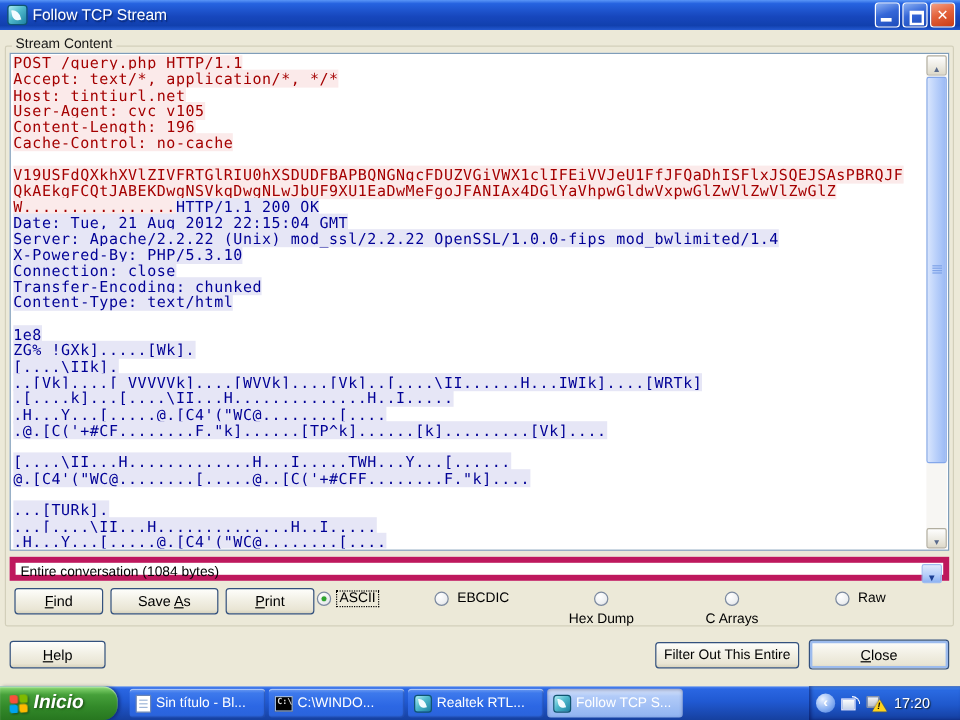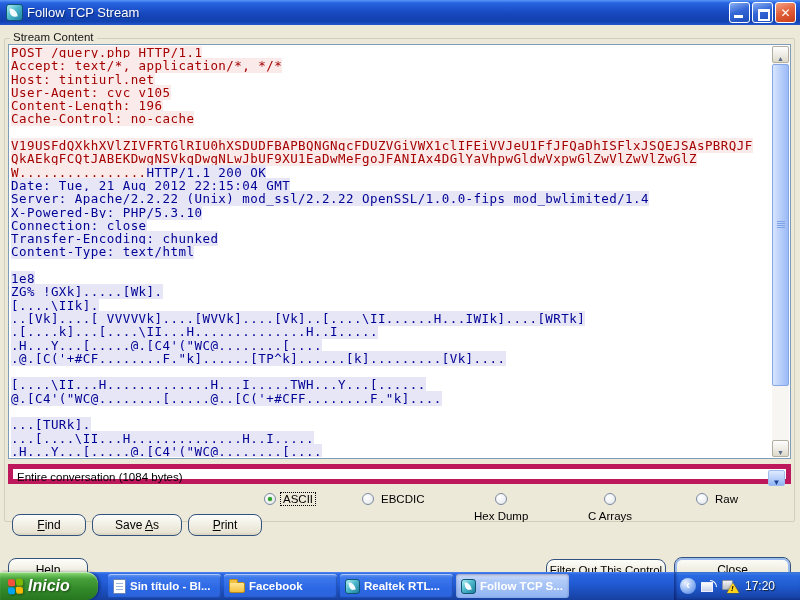--- a/index.html
+++ b/index.html
@@ -66,23 +66,23 @@
   .combo { position:absolute; left:8px; top:439px; width:783px; height:20px;
     background:#fff; border:5px solid #be185d; cursor:pointer; }
   .combo-text { position:absolute; left:4px; top:2px; font-size:11.5px; color:#000; }
   .combo-arrow { position:absolute; right:1px; top:1px; width:17px; height:16px;
     border:1px solid #9ebcf0; border-radius:2px;
     background:linear-gradient(180deg,#dfeafd 0%,#b4cdf9 60%,#8fb4f2 100%); text-align:center; }
   .combo-arrow::after { content:"▼"; font-size:8px; color:#1c3f94; line-height:15px; }
 
   
   .xpbtn { position:absolute; font-family:"Liberation Sans","DejaVu Sans",sans-serif;
-    font-size:12px; color:#000; border:1px solid #33517e; border-radius:8px;
+    font-size:12px; color:#000; border:1px solid #33517e; border-radius:3px;
     background:linear-gradient(180deg,#fefefb 0%,#f2f0e5 45%,#e9e5d4 85%,#d8d3bd 100%);
-    cursor:pointer;margin-top:24px; }
+    cursor:pointer; }
   .actionrow { position:absolute; left:0; top:464px; width:800px; height:24px; }
   .xpbtn.act { top:1px; height:22px; }
   .xpbtn.help { left:8px; top:509px; width:80px; height:23px; }
   .xpbtn.filter { left:546px; top:510px; width:120px; height:22px; font-size:11.5px; }
   .xpbtn.closebtn { left:674px; top:508px; width:117px; height:25px;
     box-shadow:inset 0 0 0 2px #9cbbed; }
 
   
   .radio { position:absolute; top:4px; display:flex; align-items:center; gap:5px; cursor:pointer; }
   .rcirc { width:12px; height:12px; border-radius:50%; border:1px solid #7c8aa0;
@@ -108,21 +108,21 @@
   .flag .b { background:#00a4ef; } .flag .y { background:#ffb900; }
 
   .tasks { position:absolute; left:108px; top:2px; height:24px; display:flex; }
   .task { width:113px; height:24px; margin-right:3px; border-radius:3px;
     background:linear-gradient(180deg,#6c9bf2 0%,#3d79ec 15%,#2c67e4 60%,#2a63da 100%);
     box-shadow:inset 0 1px 0 rgba(255,255,255,.45),inset -1px -1px 1px rgba(0,0,30,.25);
     display:flex; align-items:center; gap:4px; padding:0 5px; color:#fff; font-size:11.5px;
     white-space:nowrap; overflow:hidden; cursor:pointer; }
   .task.active { background:linear-gradient(180deg,#dde8fc 0%,#b2cbf8 25%,#8fb3f1 100%);
     box-shadow:inset 0 1px 3px rgba(0,0,60,.35); }
-  .tlabel { overflow:hidden; text-overflow:ellipsis;font-weight:bold; }
+  .tlabel { overflow:hidden; text-overflow:ellipsis; }
   .ticon { flex:0 0 auto; display:inline-block; }
 
   .ticon.notepad { width:13px; height:15px; background:#fff; border:1px solid #6b85b5;
     border-radius:1px; position:relative; }
   .ticon.notepad::before { content:""; position:absolute; left:2px; right:2px; top:3px; height:1px;
     background:#9fb6d8; box-shadow:0 3px 0 #9fb6d8,0 6px 0 #9fb6d8; }
   .ticon.cmd { width:15px; height:13px; background:#000; border:1px solid #9db6dc; position:relative; }
   .ticon.cmd::after { content:"C:\\"; position:absolute; left:1px; top:0px; color:#ddd;
     font-family:"DejaVu Sans Mono",monospace; font-size:7px; font-weight:bold; }
   .ticon.folder { width:16px; height:11px; margin-top:3px;
@@ -211,43 +211,43 @@
             <span class="rcirc"></span>
             <span class="rlabel">C Arrays</span>
           </div>
           <div class="radio" style="left: 696px;">
             <span class="rcirc"></span>
             <span class="rlabel">Raw</span>
           </div>
         </div>
 
       <button class="xpbtn help"><u>H</u>elp</button>
-      <button class="xpbtn filter">Filter Out This Control</button>
+      <button class="xpbtn filter">Filter Out This Entire</button>
       <button class="xpbtn closebtn"><u>C</u>lose</button>
     </div>
   </div>
 
   <div class="taskbar">
     <div class="start">
       <span class="flag">
           <i class="r"></i>
           <i class="g"></i>
           <i class="b"></i>
           <i class="y"></i>
         </span>
       <span class="start-label">Inicio</span>
     </div>
     <div class="tasks">
         <div class="task">
           <span class="ticon notepad"></span>
           <span class="tlabel">Sin título - Bl...</span>
         </div>
         <div class="task">
-          <span class="ticon folder"></span>
-          <span class="tlabel">Facebook</span>
+          <span class="ticon cmd"></span>
+          <span class="tlabel">C:\WINDO...</span>
         </div>
         <div class="task">
           <span class="ticon wireshark shark"></span>
           <span class="tlabel">Realtek RTL...</span>
         </div>
         <div class="task active">
           <span class="ticon wireshark shark"></span>
           <span class="tlabel">Follow TCP S...</span>
         </div>
       </div>

